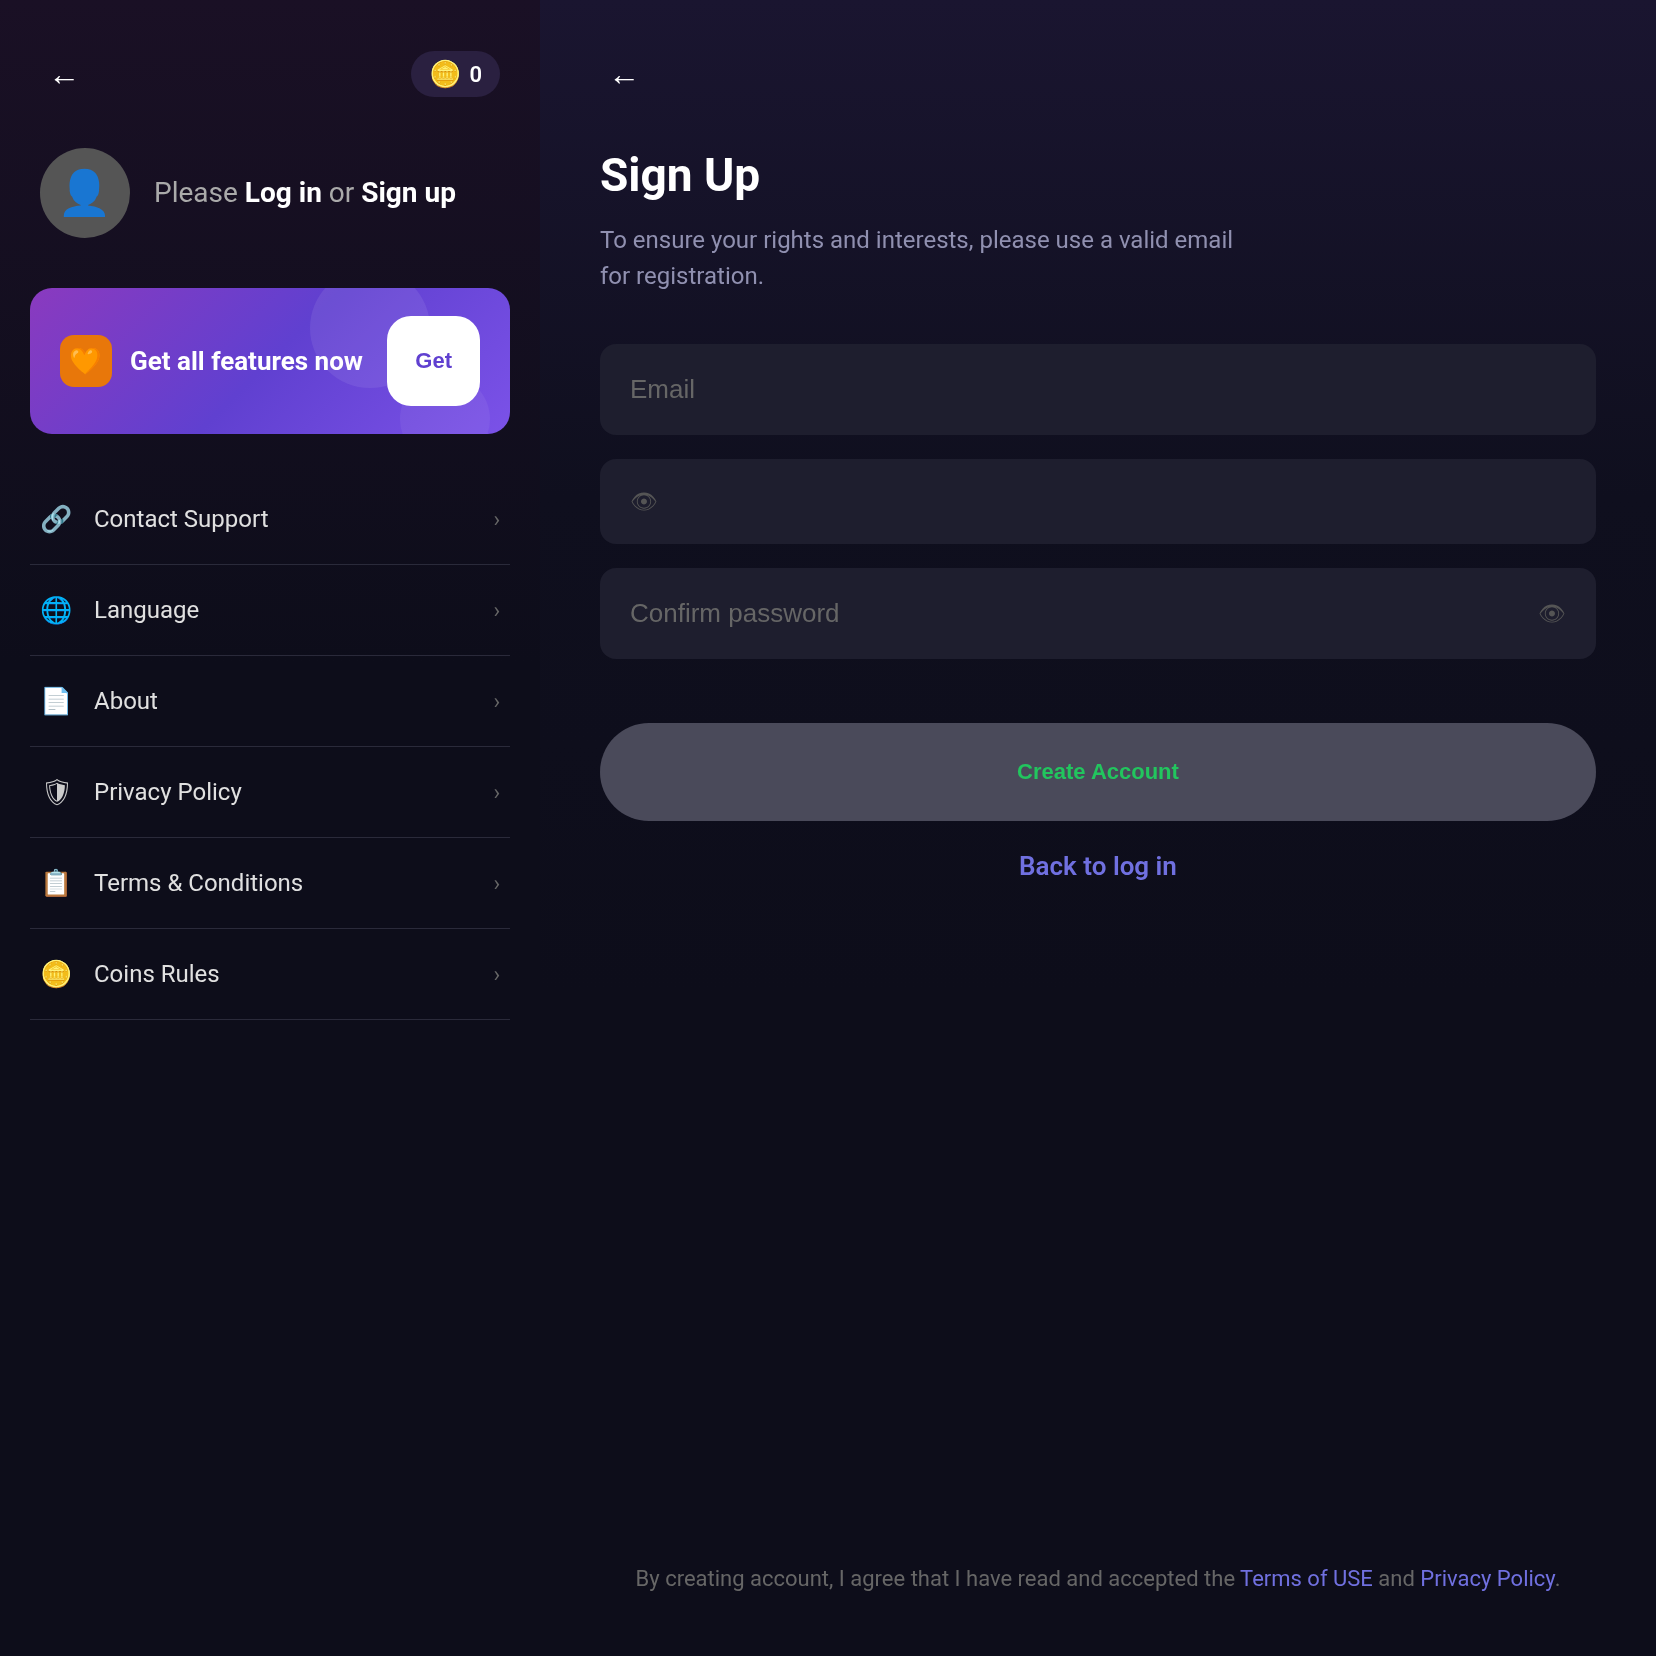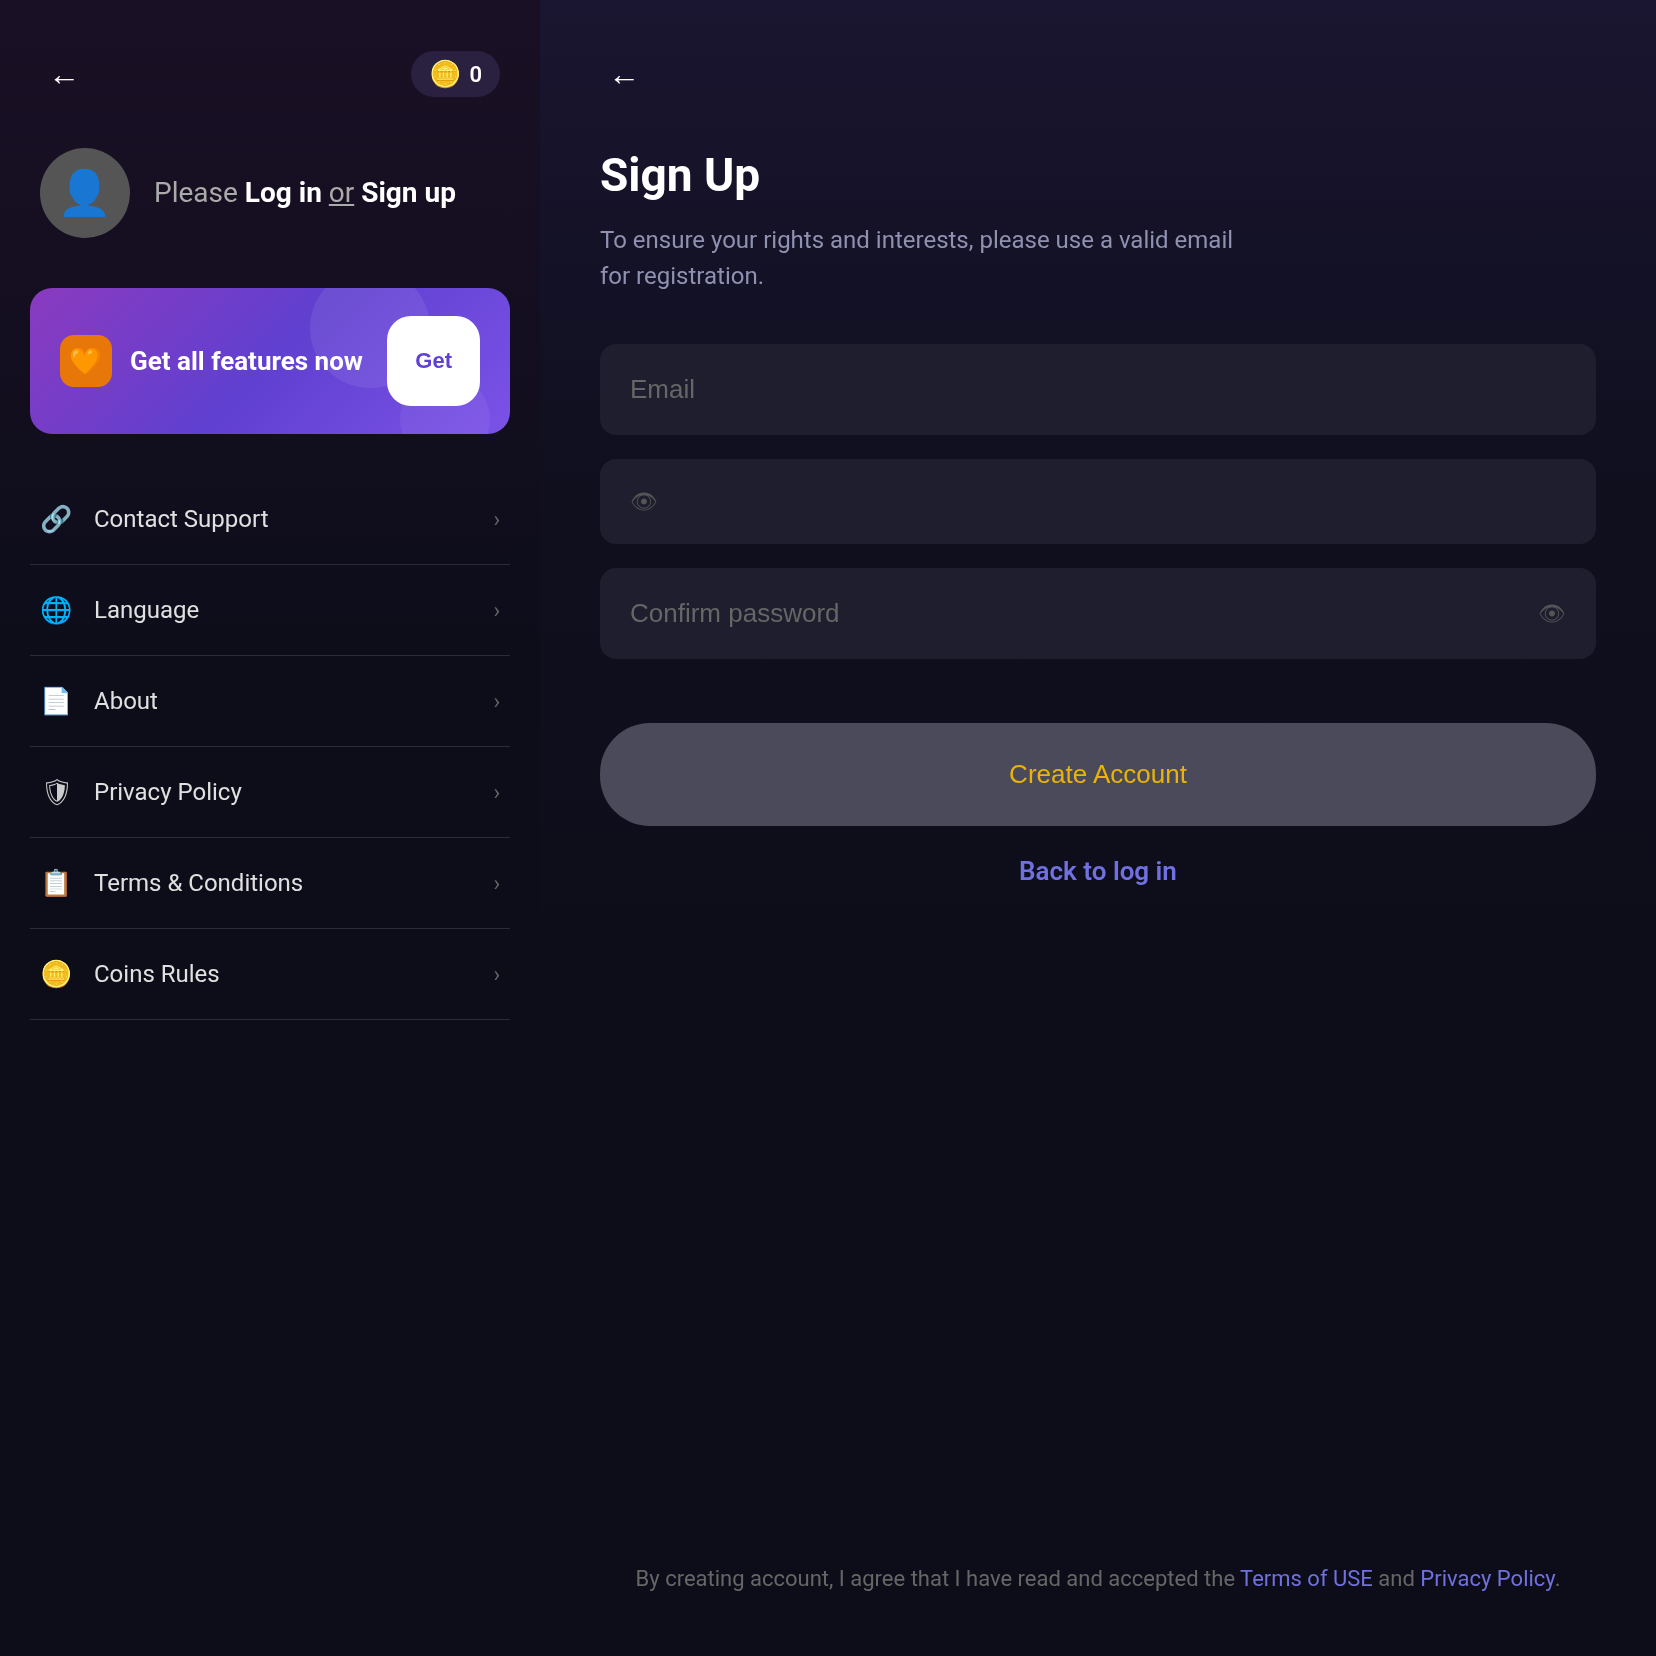--- a/index.html
+++ b/index.html
@@ -93,21 +93,20 @@
     }
 
     .login-text strong {
       color: #fff;
       font-weight: 700;
     }
 
     .login-text .or-text {
       color: #aaa;
       font-weight: 400;
-      text-decoration: underline;
     }
 
     
     .premium-banner {
       margin: 10px 30px 40px;
       background: linear-gradient(135deg, #8a3abf 0%, #6040d0 50%, #7b52e8 100%);
       border-radius: 22px;
       padding: 28px 30px;
       display: flex;
       align-items: center;
@@ -282,26 +281,26 @@
 
     .eye-icon {
       font-size: 22px;
       color: #555;
       cursor: pointer;
       flex-shrink: 0;
     }
 
     .create-account-btn {
       background: #4a4a5a;
-      color: #eab308;
+      color: #22c55e;
       border: none;
       border-radius: 50px;
       padding: 36px;
-      font-size: 26px;
-      font-weight: 400;
+      font-size: 22px;
+      font-weight: 700;
       cursor: pointer;
       width: 100%;
       margin-top: 40px;
       margin-bottom: 30px;
     }
 
     .back-to-login {
       text-align: center;
       font-size: 26px;
       color: #7070e0;

